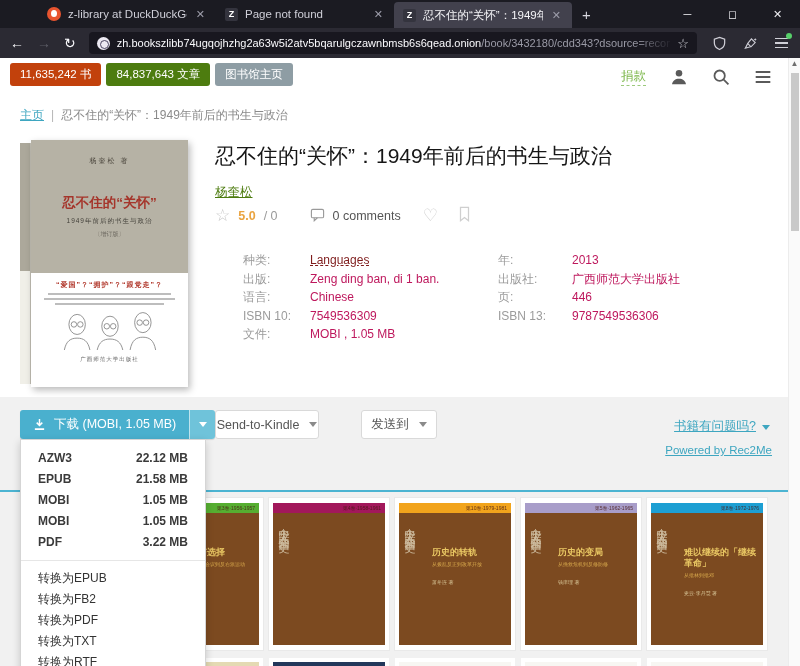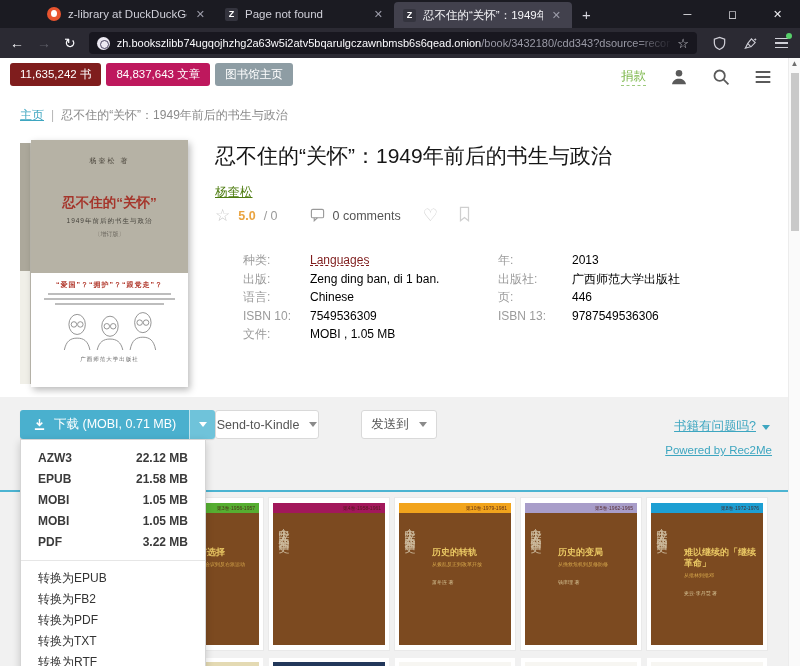--- a/index.html
+++ b/index.html
@@ -79,21 +79,21 @@
   .r-heart { font-size:17px; color:#cfcfcf; line-height:1; margin-left:14px; }
 
   .meta { position:absolute; left:215px; top:193px; font-size:12px; }
   .meta-col { position:absolute; top:0; }
   .meta-col.c1 { left:0; width:270px; }
   .meta-col.c2 { left:283px; width:280px; }
   .meta-row { line-height:18.5px; white-space:nowrap; }
   .meta-label { display:inline-block; color:#9b9b9b; }
   .c1 .meta-label { width:67px;margin-left:28px; }
   .c2 .meta-label { width:74px; }
-  .meta-value { color:#000000; }
+  .meta-value { color:#be185d; }
   .meta-link { color:#7f1d1d; text-decoration:underline; text-decoration-style:dashed; }
 
   
   .bottom-band { position:absolute; top:339px; left:0; width:788px; height:269px; background:#f1f1f1; }
 
   
   .dl-btn { position:absolute; left:20px; top:352px; height:29px; display:flex; border-radius:3px; overflow:hidden; box-shadow:0 1px 1px rgba(0,0,0,.12); }
   .dl-main { background:#4ab0ce; color:#fff; font-size:12.5px; display:flex; align-items:center; gap:8px; padding:0 13px; }
   .dl-caret { width:26px; background:#6fc3da; border-left:1px solid rgba(255,255,255,.55); display:flex; align-items:center; justify-content:center; }
   .caret-w { width:0; height:0; border-left:4px solid transparent; border-right:4px solid transparent; border-top:5px solid #fff; }
@@ -188,22 +188,22 @@
           <i></i>
           <i></i>
         </span>
       <span class="updatedot"></span>
     </span>
   </div>
 
   <div class="page">
 
     <div class="badges">
-      <span class="badge" style="background-color: #7f1d1d;">11,635,242 书</span>
-      <span class="badge" style="background-color: #be185d;">84,837,643 文章</span>
+      <span class="badge" style="background-color: #c2410c;">11,635,242 书</span>
+      <span class="badge" style="background-color: #4d7c0f;">84,837,643 文章</span>
       <span class="badge" style="background-color: rgb(142, 157, 164);">图书馆主页</span>
     </div>
 
     <div class="hdr-icons">
       <a class="donate" href="#">捐款</a>
       <span class="icon16">
         <svg width="18" height="18" viewBox="0 0 16 16">
             <circle cx="8" cy="4.6" r="2.9" fill="#5a5a5a"></circle>
             <path d="M1.8 14.5c.4-3.4 3-5 6.2-5s5.8 1.6 6.2 5z" fill="#5a5a5a"></path>
           </svg>
@@ -305,21 +305,21 @@
     </div>
 
     <div class="bottom-band"></div>
 
     <div class="dl-btn">
       <div class="dl-main">
         <svg width="13" height="13" viewBox="0 0 14 14">
             <path d="M7 1v6.5M4 5l3 3 3-3" stroke="#fff" stroke-width="1.6" fill="none"></path>
             <path d="M2 11h10v2H2z" fill="#fff"></path>
           </svg>
-        <span>下载 (MOBI, 0.71 MB)</span>
+        <span>下载 (MOBI, 1.05 MB)</span>
       </div>
       <div class="dl-caret">
           <span class="caret-w"></span>
         </div>
     </div>
 
     <div class="btn-plain btn-kindle">
       <span>Send-to-Kindle</span>
       <span class="caret-g"></span>
     </div>

